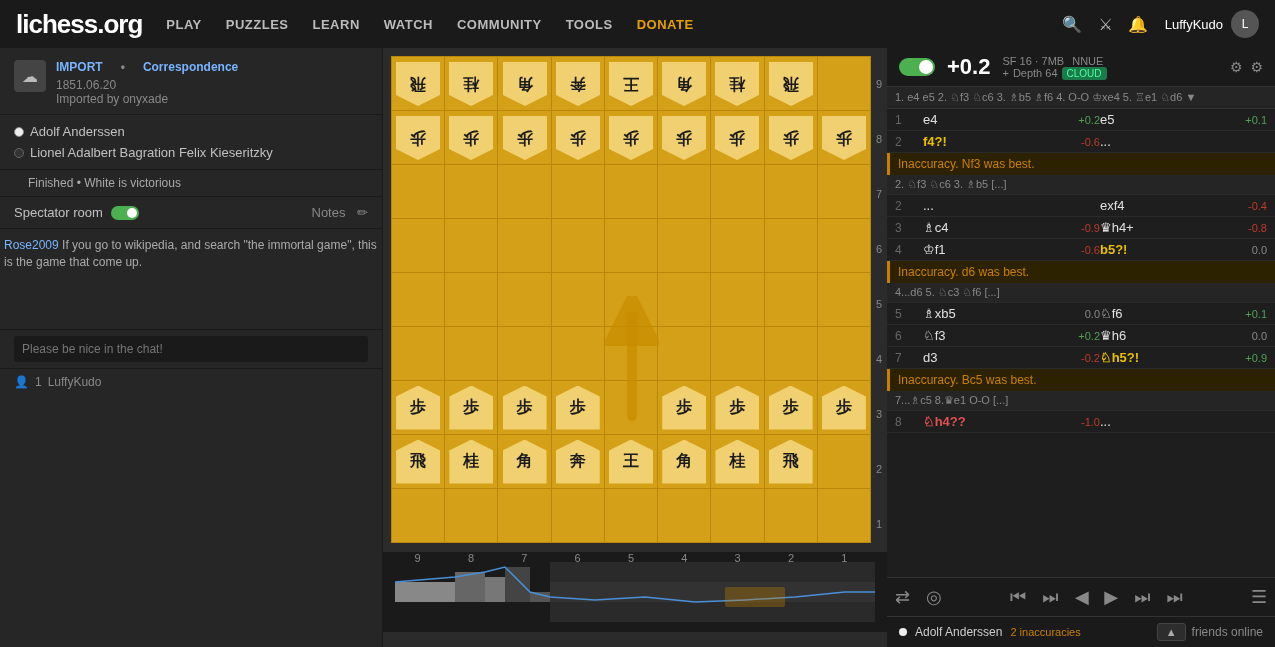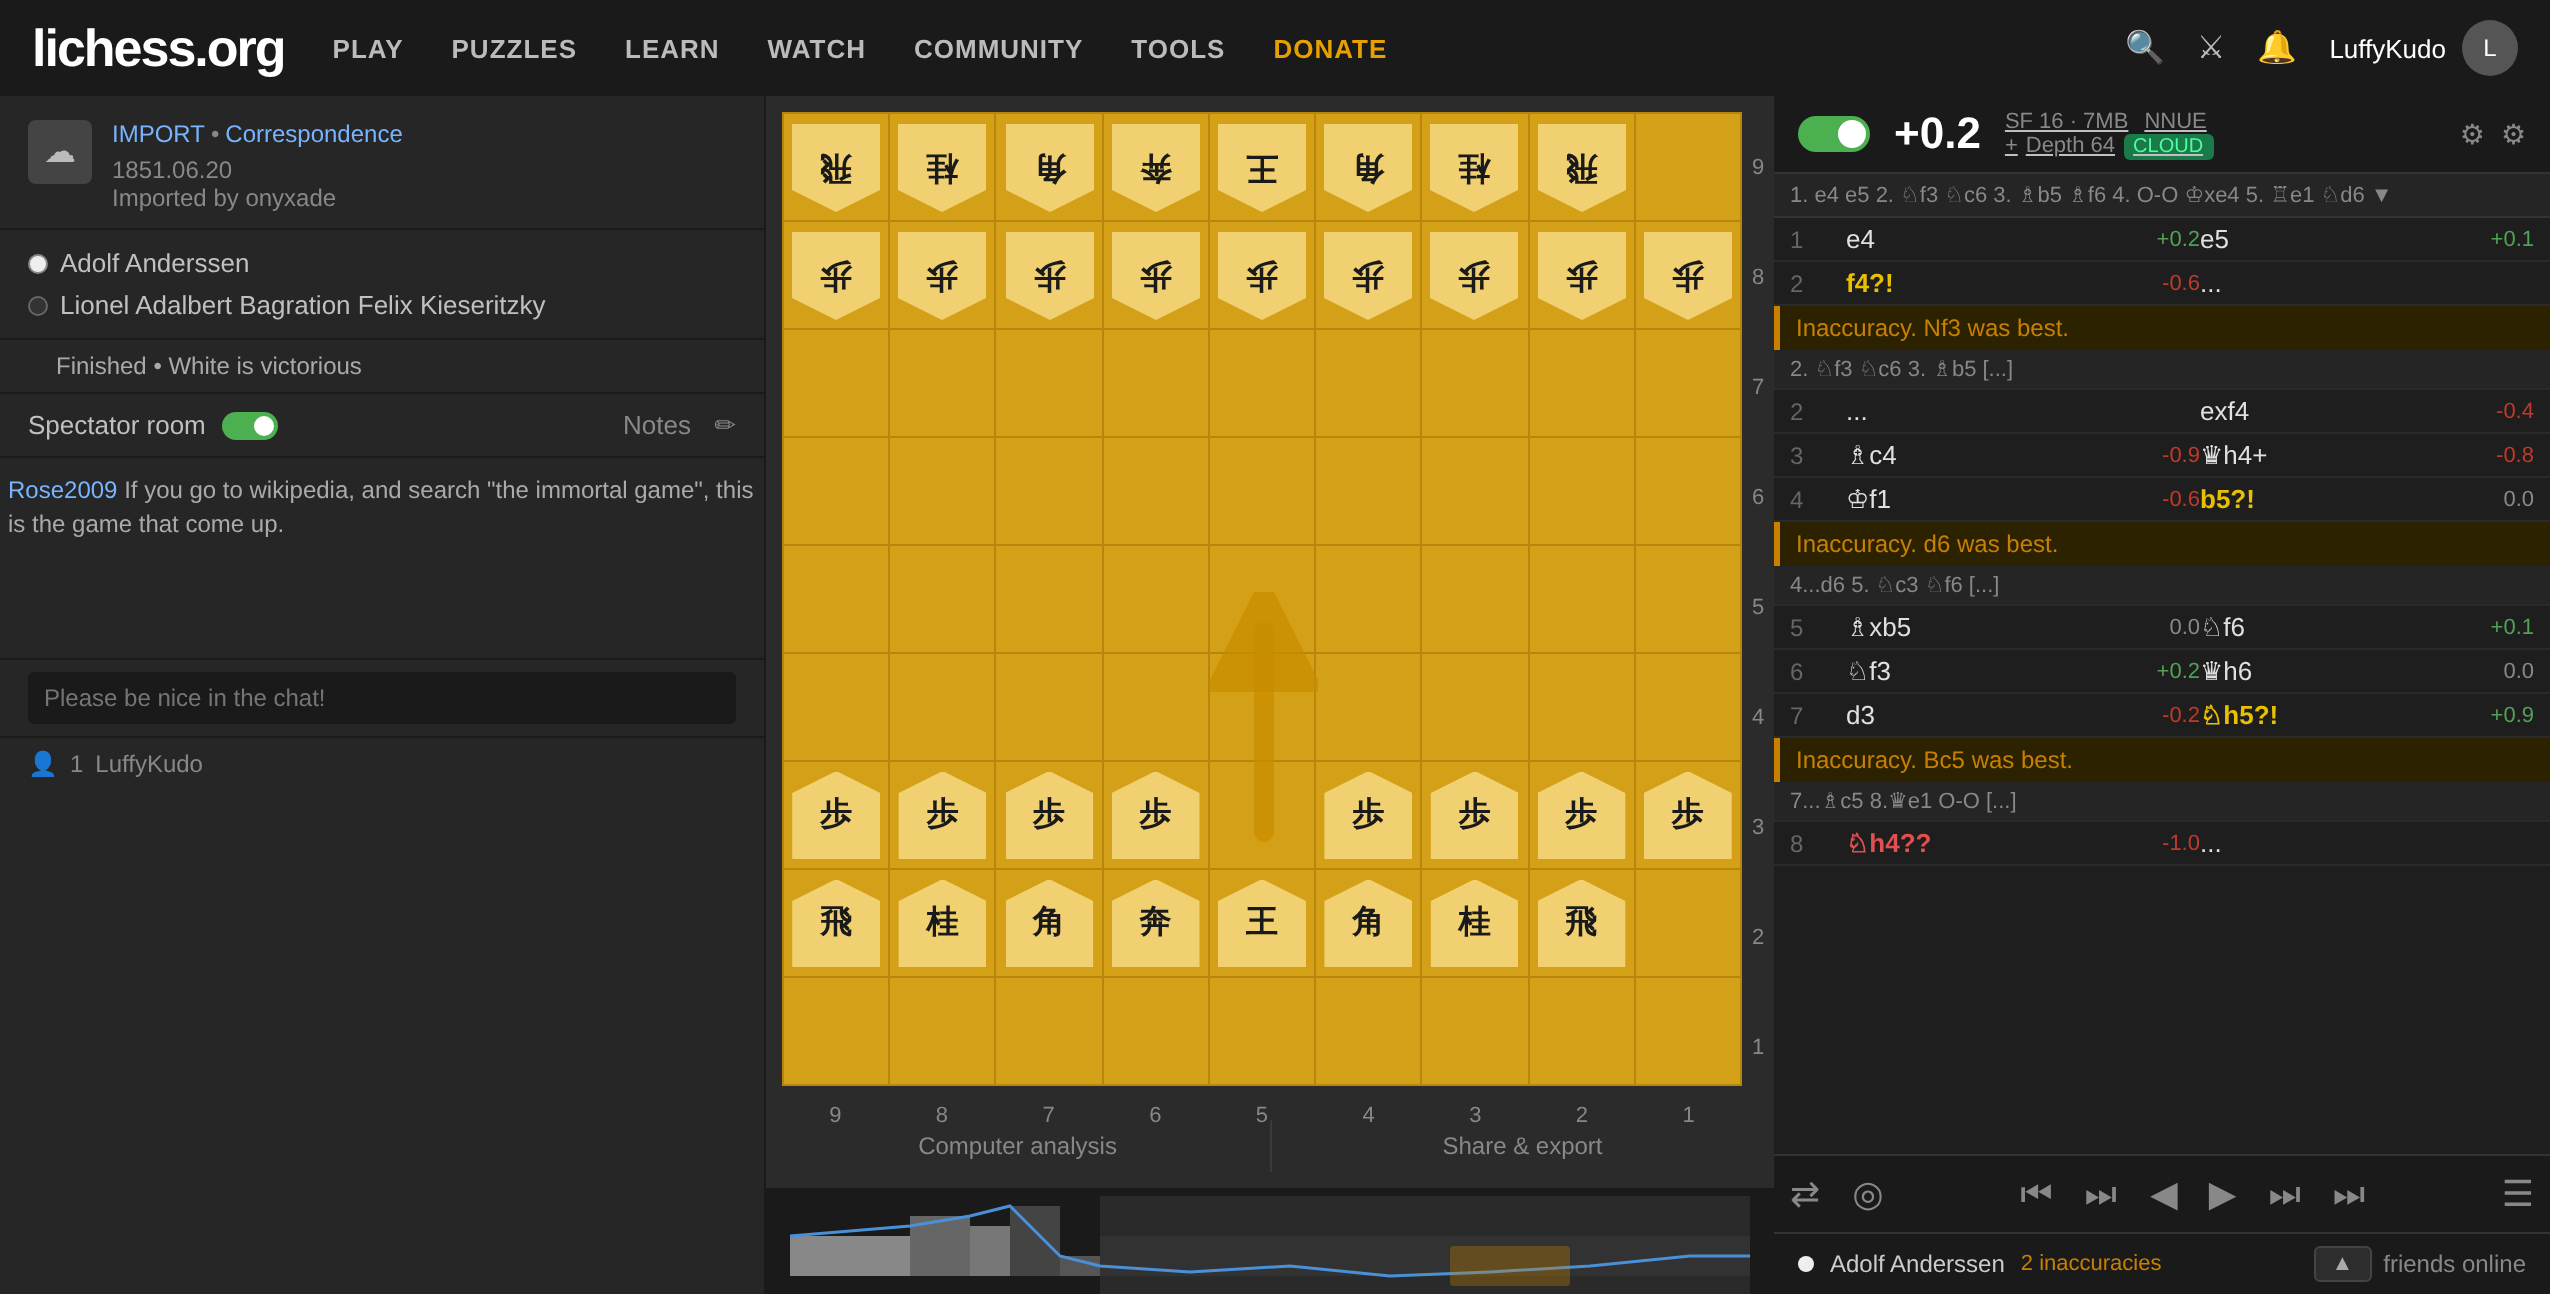--- a/index.html
+++ b/index.html
@@ -61,21 +61,21 @@
       background: #262626;
       display: flex;
       flex-direction: column;
       border-right: 1px solid #1a1a1a;
     }
 
     .game-info {
       padding: 12px 14px 8px;
       border-bottom: 1px solid #1a1a1a;
     }
-    .game-info-top { display: flex; align-items: center; gap: 3px; margin-bottom: 4px; }
+    .game-info-top { display: flex; align-items: center; gap: 18px; margin-bottom: 4px; font-weight: bold; }
     .import-link { color: #78b4ff; font-size: 12px; cursor: pointer; }
     .bullet { color: #888; font-size: 12px; }
     .game-date { color: #888; font-size: 12px; }
     .game-import { color: #888; font-size: 12px; }
     .cloud-icon {
       width: 32px; height: 32px;
       background: #444;
       border-radius: 4px;
       display: flex; align-items: center; justify-content: center;
       font-size: 16px; color: #bbb;
@@ -246,21 +246,21 @@
       background: #fff;
       border-radius: 50%;
     }
 
     .eval-score {
       font-size: 22px;
       font-weight: bold;
       color: #fff;
     }
 
-    .engine-info { display: flex; flex-direction: column; flex: 1; text-decoration: underline; }
+    .engine-info { display: flex; flex-direction: column; flex: 1; }
     .engine-top { display: flex; align-items: center; gap: 8px; font-size: 11px; color: #888; }
     .engine-bottom { display: flex; align-items: center; gap: 4px; font-size: 11px; color: #888; }
     .cloud-badge {
       background: #1a7a4a;
       color: #4cff9f;
       padding: 1px 5px;
       border-radius: 3px;
       font-size: 10px;
     }
     .engine-icons { display: flex; gap: 8px; }
@@ -590,24 +590,20 @@
         <div style="flex:1; text-align:center; font-size:11px; color:#888;">7</div>
         <div style="flex:1; text-align:center; font-size:11px; color:#888;">6</div>
         <div style="flex:1; text-align:center; font-size:11px; color:#888;">5</div>
         <div style="flex:1; text-align:center; font-size:11px; color:#888;">4</div>
         <div style="flex:1; text-align:center; font-size:11px; color:#888;">3</div>
         <div style="flex:1; text-align:center; font-size:11px; color:#888;">2</div>
         <div style="flex:1; text-align:center; font-size:11px; color:#888;">1</div>
       </div>
     </div>
 
-    <div class="board-bottom-bar">
-      <div class="bottom-btn">Computer analysis</div>
-      <div class="bottom-btn">Share &amp; export</div>
-    </div>
 
     <div class="analysis-bar-container">
       <svg width="480" height="60">
         <rect x="0" y="0" width="480" height="60" fill="#1a1a1a"></rect>
 
         <rect x="0" y="20" width="60" height="20" fill="#888"></rect>
         <rect x="60" y="10" width="30" height="30" fill="#666"></rect>
         <rect x="90" y="15" width="20" height="25" fill="#777"></rect>
         <rect x="110" y="5" width="25" height="35" fill="#444"></rect>
         <rect x="135" y="30" width="20" height="10" fill="#555"></rect>

